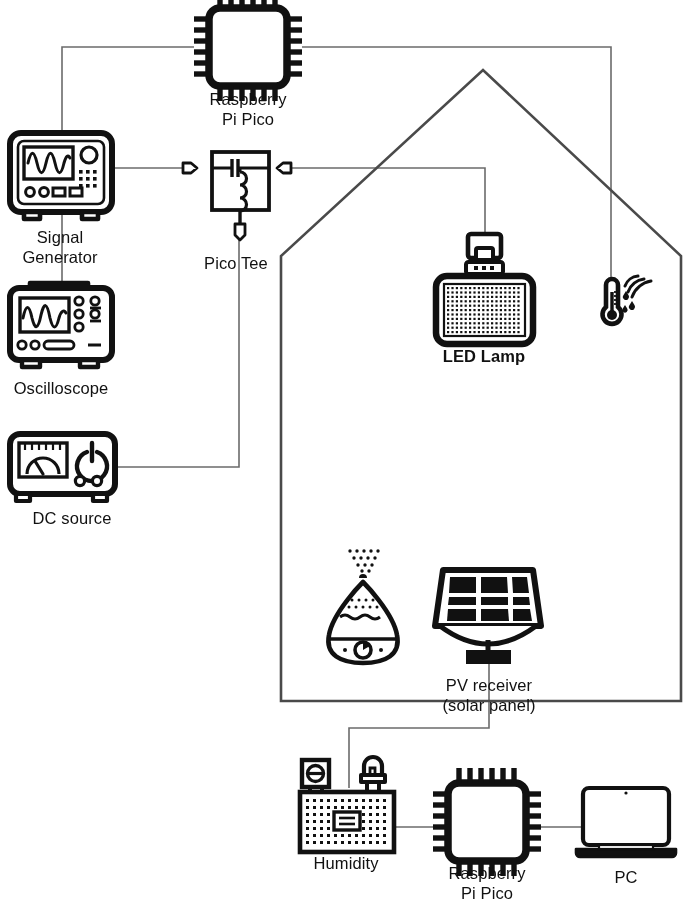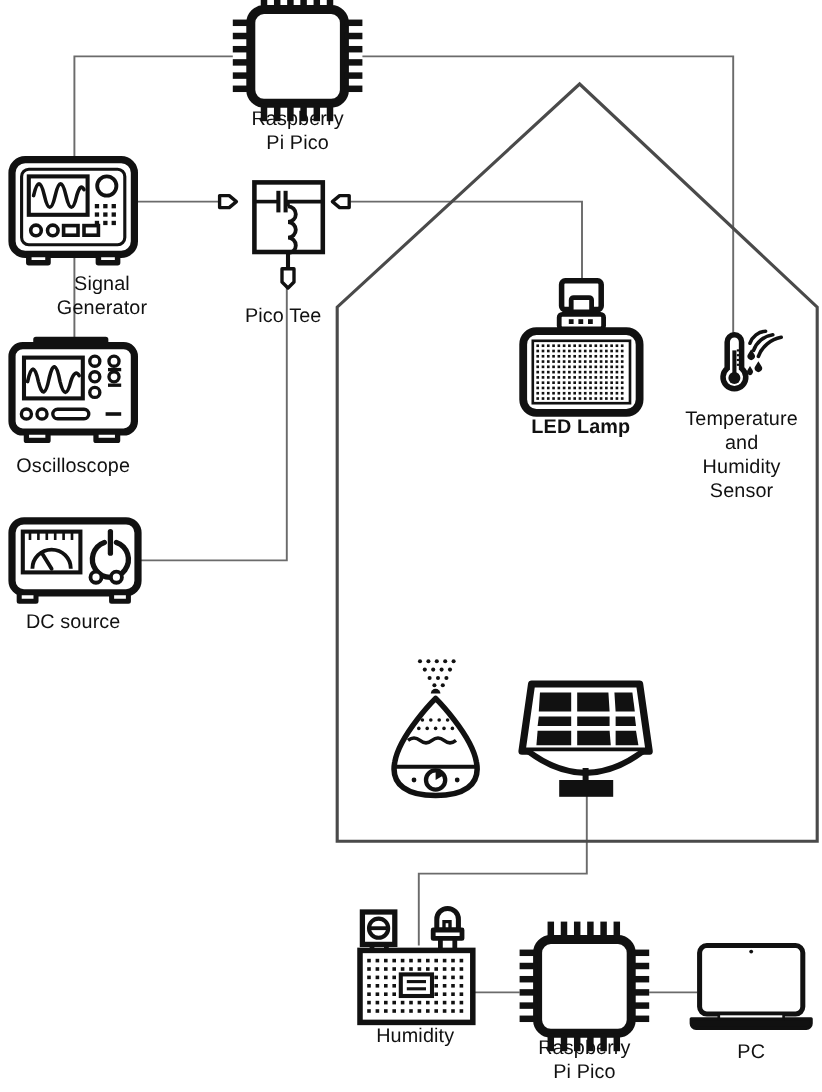--- a/index.html
+++ b/index.html
@@ -622,37 +622,35 @@
     <rect x="583" y="788" width="86" height="57" rx="6" ry="6" fill="#fff" stroke="#111" stroke-width="4.2"></rect>
     <circle cx="626" cy="793" r="1.6" fill="#111"></circle>
     <path d="M576,849 h100 a0,0 0 0 1 0,0 v4 a4,4 0 0 1 -4,4 h-92 a4,4 0 0 1 -4,-4 z" fill="#111" stroke="#111" stroke-width="2.6" stroke-linejoin="round"></path>
     <rect x="599" y="845" width="54" height="4" fill="#fff" stroke="#111" stroke-width="2.2"></rect>
   </g>
 </svg>
 
 <div class="lbl" style="left:178px;top:89px;width:140px;">Raspberry
 Pi Pico</div>
 
-<div class="lbl" style="left:-1px;top:227px;width:122px;padding-left:25px;">Signal
+<div class="lbl" style="left:-1px;top:227px;width:122px;">Signal
 Generator</div>
 
 <div class="lbl" style="left:181px;top:253px;width:110px;">Pico Tee</div>
 
 <div class="lbl" style="left:-3px;top:378px;width:128px;">Oscilloscope</div>
 
-<div class="lbl" style="left:-1px;top:508px;width:124px;">DC source</div>
+<div class="lbl" style="left:-1px;top:508px;width:124px;padding-left:11px;">DC source</div>
 
 <div class="lbl" style="left:419px;top:346px;width:130px;font-weight:bold;">LED Lamp</div>
 
-<div class="lbl" style="left:551px;top:339px;width:134px;">Temperature
-and
-Humidity
-Sensor</div>
-
-
+
+
+<div class="lbl" style="left:414px;top:675px;width:150px;">PV receiver
+(solar panel)</div>
 
 <div class="lbl" style="left:290px;top:853px;width:112px;">Humidity</div>
 
 <div class="lbl" style="left:417px;top:863px;width:140px;">Raspberry
 Pi Pico</div>
 
 <div class="lbl" style="left:580px;top:867px;width:92px;">PC</div>
 
 </div>
 

